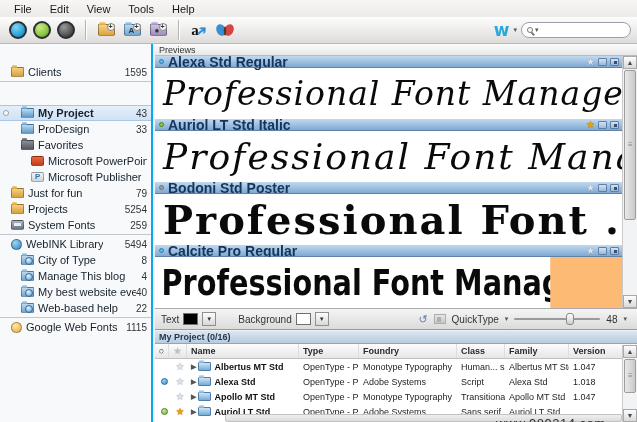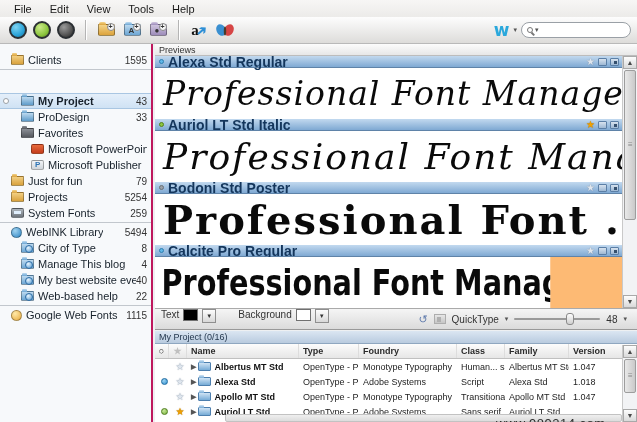--- a/index.html
+++ b/index.html
@@ -45,21 +45,21 @@
   .caret { font-size:7px; color:#555; }
   #search-box {
     width:110px; height:16px; border:1px solid #9aa0a6; border-radius:9px; background:#fff;
     display:flex; align-items:center; padding:0 5px; gap:2px;
   }
   .mag { width:6px; height:6px; border:1.5px solid #777; border-radius:50%; position:relative; }
   .mag::after { content:""; position:absolute; width:4px; height:1.5px; background:#777; transform:rotate(45deg); right:-3px; bottom:-2px; }
   
   #sidebar {
     position:absolute; left:0; top:44px; width:153px; height:378px;
-    background:#f7f9fb; border-right:2px solid #be185d; padding-top:8px;
+    background:#f7f9fb; border-right:2px solid #0ea5e9; padding-top:20px;
   }
   .sb-item { display:flex; align-items:center; height:16px; padding-right:4px; position:relative; }
   .sb-gutter { width:11px; display:flex; justify-content:center; flex:none; }
   .ring { width:6px; height:6px; border:1px solid #9aa0a6; border-radius:50%; background:#fff; }
   .sb-ind1 { width:10px; flex:none; } .sb-ind2 { width:20px; flex:none; }
   .sb-icon { width:13px; height:10px; flex:none; margin-right:4px; position:relative; border-radius:1px; border:1px solid rgba(0,0,0,.3); }
   .sb-icon.tab::before { content:""; position:absolute; top:-3px; left:0; width:5px; height:3px; background:inherit; border-radius:1px 1px 0 0; }
   .si-yellow { background:linear-gradient(#f2cf82,#d9a23e); }
   .si-photo  { background:linear-gradient(#bcd9ef,#5e9bc9); }
   .si-dark   { background:linear-gradient(#8b8f96,#55585e); }
@@ -106,36 +106,36 @@
   .sc-thumb { background:linear-gradient(90deg,#e9e9e9,#c9c9c9); border:1px solid #9d9d9d; border-radius:2px; margin:1px; position:relative; }
   .sc-thumb::after { content:"≡"; position:absolute; left:3px; top:50%; transform:translateY(-55%); font-size:8px; color:#888; }
   #pv-scroll { right:0; top:12px; height:252px; }
   #pv-thumb { height:150px; }
   #tb-scroll { right:0; top:301px; height:77px; }
   #tb-thumb { height:34px; }
   
   #controls {
     position:absolute; left:0; top:264px; width:482px; height:22px;
     background:linear-gradient(#f5f5f5,#dbdbdb); border-top:1px solid #aaa; border-bottom:1px solid #999;
-    display:flex; padding:0 6px; gap:4px; font-size:10px; color:#333;
+    display:flex; align-items:center; padding:0 6px; gap:4px; font-size:10px; color:#333;
   }
   .swatch { width:15px; height:12px; border:1px solid #707070; }
   .swatch.black { background:#000; } .swatch.white { background:#fff; }
   .drop-btn { width:14px; height:14px; background:linear-gradient(#fdfdfd,#d8d8d8); border:1px solid #8f8f8f; font-size:6px; color:#333; text-align:center; line-height:12px; }
   #ctl-right { margin-left:auto; display:flex; align-items:center; gap:6px; padding-right:4px; }
   .undo-glyph { font-size:11px; color:#5d7globals9ab; color:#5d79ab; }
   .tile-ic { width:12px; height:10px; background:linear-gradient(#e7e7e7,#c6c6c6); border:1px solid #adadad; position:relative; }
   .tile-ic::after { content:""; position:absolute; left:2px; top:2px; width:4px; height:5px; background:#b0b0b0; }
   .slider { width:86px; height:2px; background:#9a9a9a; position:relative; border-radius:1px; }
   .slider-thumb { position:absolute; left:60%; top:-5px; width:8px; height:12px; background:linear-gradient(#fdfdfd,#cfcfcf); border:1px solid #8a8a8a; border-radius:3px; }
   
   #table-panel { position:absolute; left:0; top:287px; width:482px; height:91px; background:#fff; }
   #table-title {
     height:13px; background:linear-gradient(#dbe6f2,#b9cbdf); border-bottom:1px solid #8fa7c0;
-    font-size:9px; font-weight:normal; color:#24384e; line-height:13px; padding-left:4px;
+    font-size:9px; font-weight:bold; color:#24384e; line-height:13px; padding-left:4px;
   }
   #table-header { display:flex; height:15px; background:linear-gradient(#fcfcfc,#e6e6e6); border-bottom:1px solid #c0c0c0; font-size:9px; color:#333; align-items:center; padding-right:15px; }
   .th { border-right:1px solid #ddd; height:100%; display:flex; align-items:center; padding-left:4px; font-weight:bold; color:#2b2b2b; }
   .col-dot{ width:14px; flex:none; justify-content:center; padding-left:0; }
   .col-star{ width:18px; flex:none; justify-content:center; padding-left:0; }
   .col-name{ width:112px; flex:none; }
   .col-type{ width:60px; flex:none; }
   .col-foundry{ width:98px; flex:none; }
   .col-class{ width:48px; flex:none; }
   .col-family{ width:64px; flex:none; }

